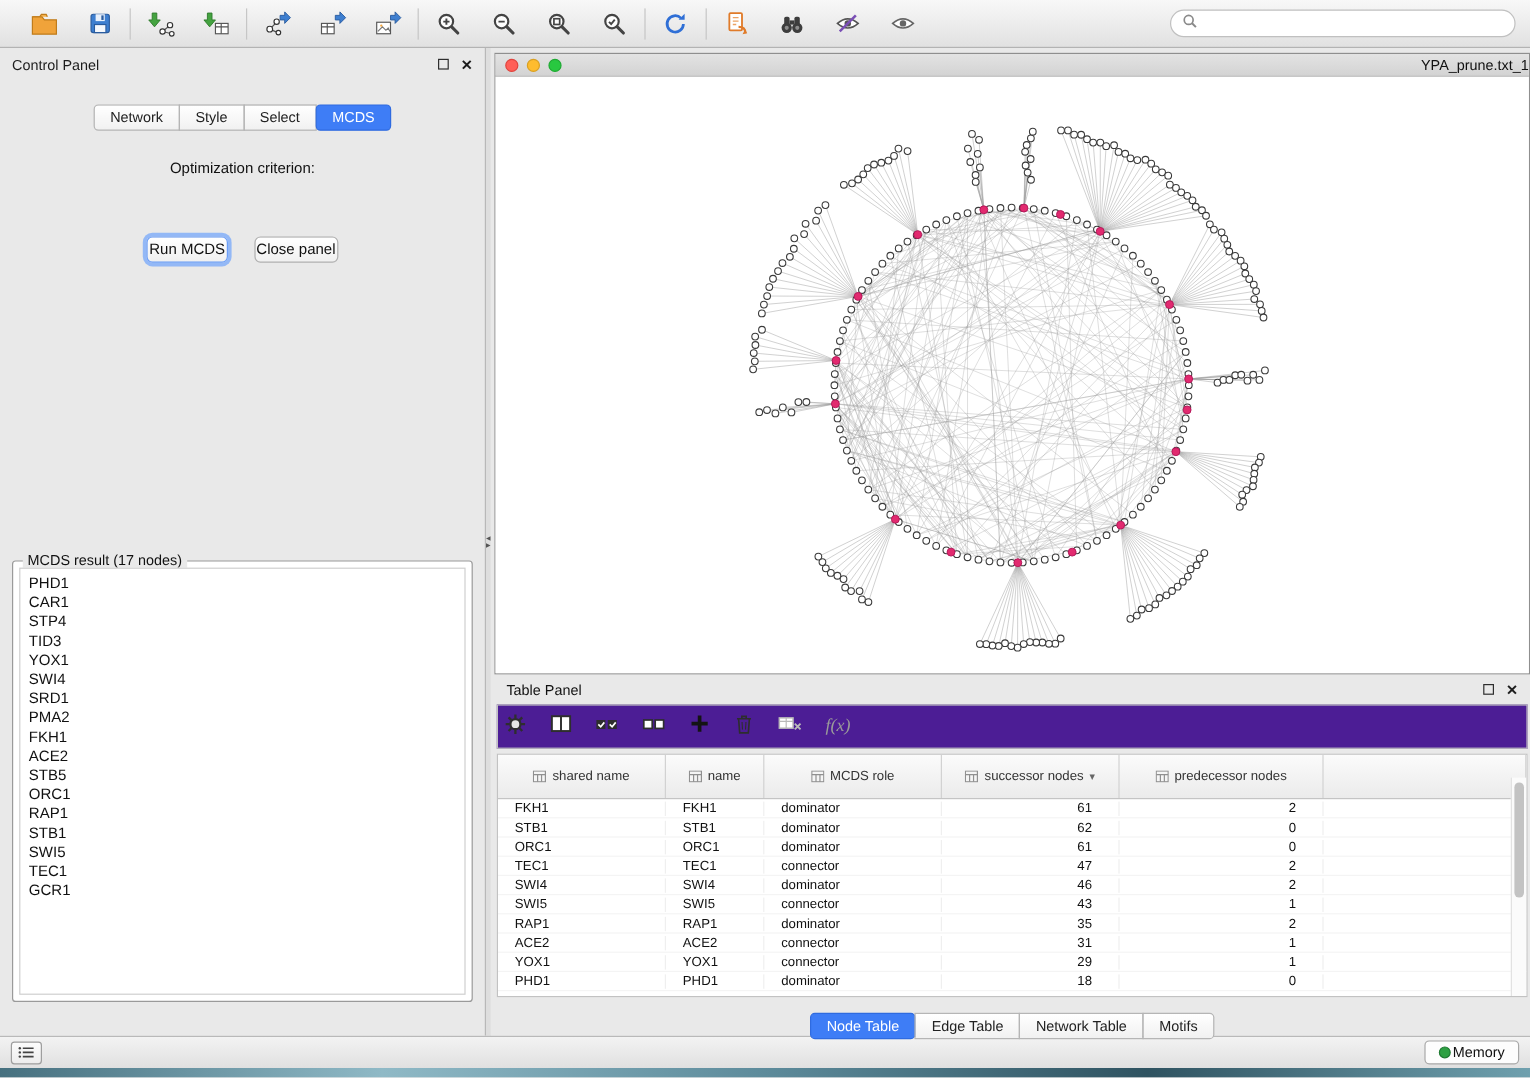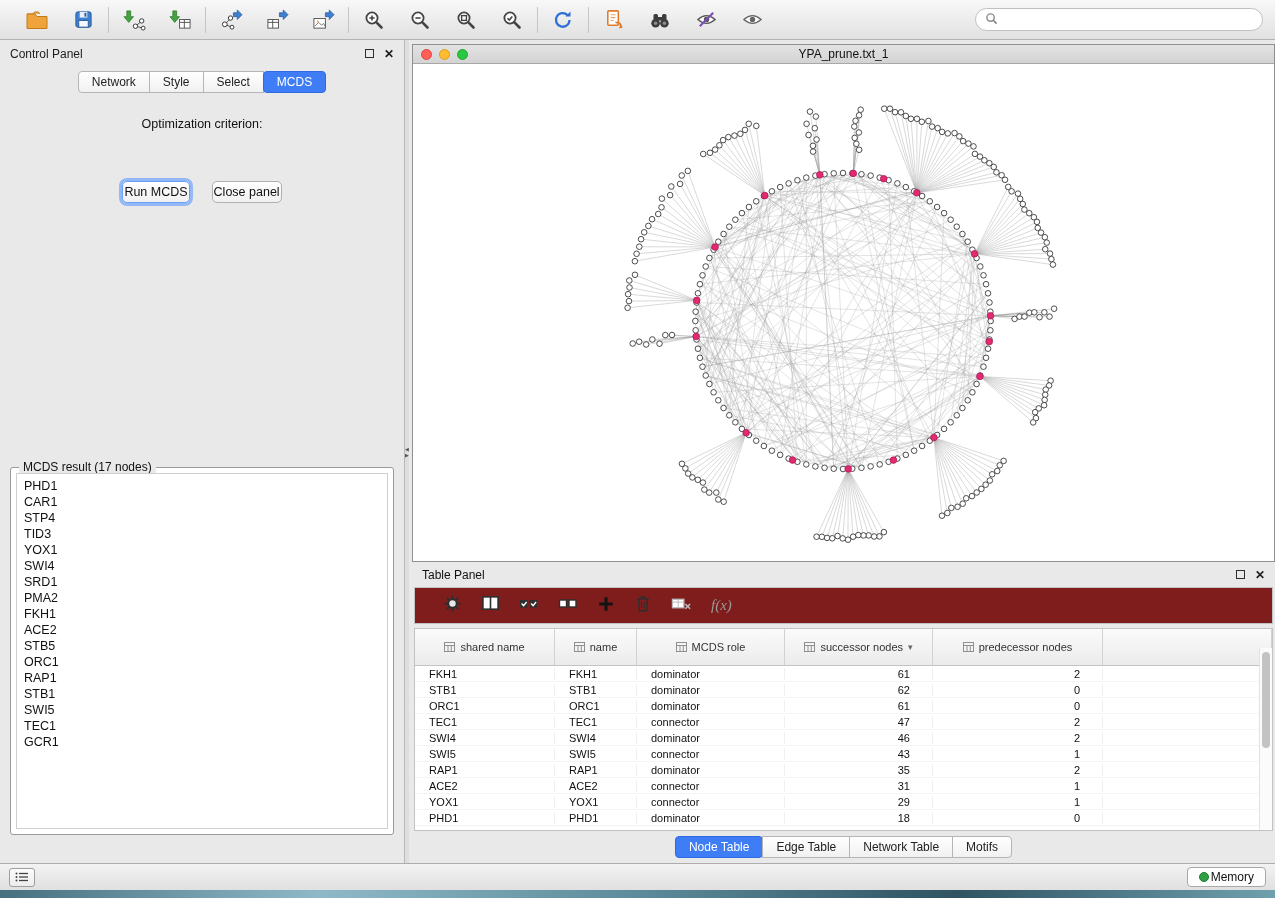--- a/index.html
+++ b/index.html
@@ -20,21 +20,21 @@
   
   .main { display:flex; height:823px; }
   .control-panel { width:405px; background:#e9e9e9; border-right:1px solid #b8b8b8;
     display:flex; flex-direction:column; }
   .cp-header { height:27px; display:flex; align-items:center; padding:0 10px; font-size:12px; color:#1c1c1c; }
   .win-ctrls { margin-left:auto; display:flex; align-items:center; gap:10px; }
   .float-glyph { width:9px; height:9px; border:1.5px solid #2e2e2e; display:inline-block; }
   .close-glyph { font-size:12px; font-weight:bold; color:#1c1c1c; line-height:1; }
   .cp-tabs { display:flex; justify-content:center; margin-top:4px; }
   .cp-tab, .tp-tab { font-size:12px; padding:3px 13px; background:linear-gradient(#ffffff,#f1f1f1);
-    border:1px solid #b5b5b5; margin-left:-1px; color:#222; }
+    border:1px solid #b5b5b5; margin-left:-1px; color:#222;margin-top:16px; }
   .cp-tab:first-child, .tp-tab:first-child { border-radius:4px 0 0 4px; margin-left:0; }
   .cp-tab:last-child, .tp-tab:last-child { border-radius:0 4px 4px 0; }
   .cp-tab.active, .tp-tab.active { background:#3e7df6; border-color:#2f6be0; color:#fff; border-radius:4px; }
   .cp-content { flex:1; display:flex; flex-direction:column; align-items:center;gap:32px; }
   .opt-label { font-size:12.5px; margin-top:24px; color:#111; }
   .dropdown { width:312px; height:23px; margin-top:10px; background:#fff; border:1px solid #b9b9b9;
     border-radius:4px; display:flex; align-items:center; font-size:12px; padding-left:9px; position:relative; }
   .dd-stepper { position:absolute; right:1px; top:1px; bottom:1px; width:17px;
     background:linear-gradient(#77aef9,#3c7cf4); border-radius:3px; display:flex; flex-direction:column;
     align-items:center; justify-content:center; color:#fff; font-size:6px; line-height:6px; }
@@ -53,28 +53,28 @@
   .right-col { flex:1; display:flex; flex-direction:column; background:#e9e9e9; }
   .network-window { height:518px; margin:4px 0 0 3px; background:#fff;
     border:1px solid #8f8f8f; display:flex; flex-direction:column; }
   .net-titlebar { height:19px; background:linear-gradient(#e3e3e3,#d3d3d3);
     border-bottom:1px solid #a8a8a8; display:flex; align-items:center; position:relative; flex:none; }
   .traffic { display:flex; gap:7px; padding-left:8px; z-index:2; }
   .light { width:11px; height:11px; border-radius:50%; }
   .light.red { background:#ff5f57; border:1px solid #e0443e; }
   .light.yellow { background:#febc2e; border:1px solid #d9a022; }
   .light.green { background:#28c840; border:1px solid #1eaa32; }
-  .net-title { position:absolute; left:0; right:0; text-align:center; font-size:12px; color:#111; }
+  .net-title { position:absolute; left:0; right:0; text-align:right; font-size:12px; color:#111; }
   .net-canvas { flex:1; position:relative; background:#fff; }
   .net-canvas svg { position:absolute; inset:0; }
   
   .table-panel { flex:1; display:flex; flex-direction:column; margin-left:3px; }
   .tp-header { height:25px; display:flex; align-items:center; padding:0 10px; font-size:12px; }
-  .tp-toolbar { height:37px; background:#7f1d1d; border:1px solid #c2c2c2; margin:0 2px;
-    display:flex; align-items:center; gap:19px; padding:0 28px; }
+  .tp-toolbar { height:37px; background:#4c1d95; border:1px solid #c2c2c2; margin:0 2px;
+    display:flex; align-items:center; gap:19px; padding:0 5px; }
   .fx-label { font-family:"Liberation Serif", serif; font-style:italic; font-size:15px; color:#9a9a9a; }
   .tbl-wrap { flex:1; margin:4px 2px 0 2px; background:#fff; border:1px solid #c2c2c2;
     position:relative; overflow:hidden; }
   .tbl-header { display:flex; height:37px; background:linear-gradient(#fbfbfb,#ebebeb);
     border-bottom:1px solid #c4c4c4; font-size:11px; color:#333; }
   .th { display:flex; align-items:center; justify-content:center; gap:5px;
     border-right:1px solid #d2d2d2; overflow:hidden; white-space:nowrap; }
   .th-fill { flex:1; }
   .chev { color:#666; font-size:9px; }
   .c0{width:140px;} .c1{width:82px;} .c2{width:148px;} .c3{width:148px;} .c4{width:170px;}

